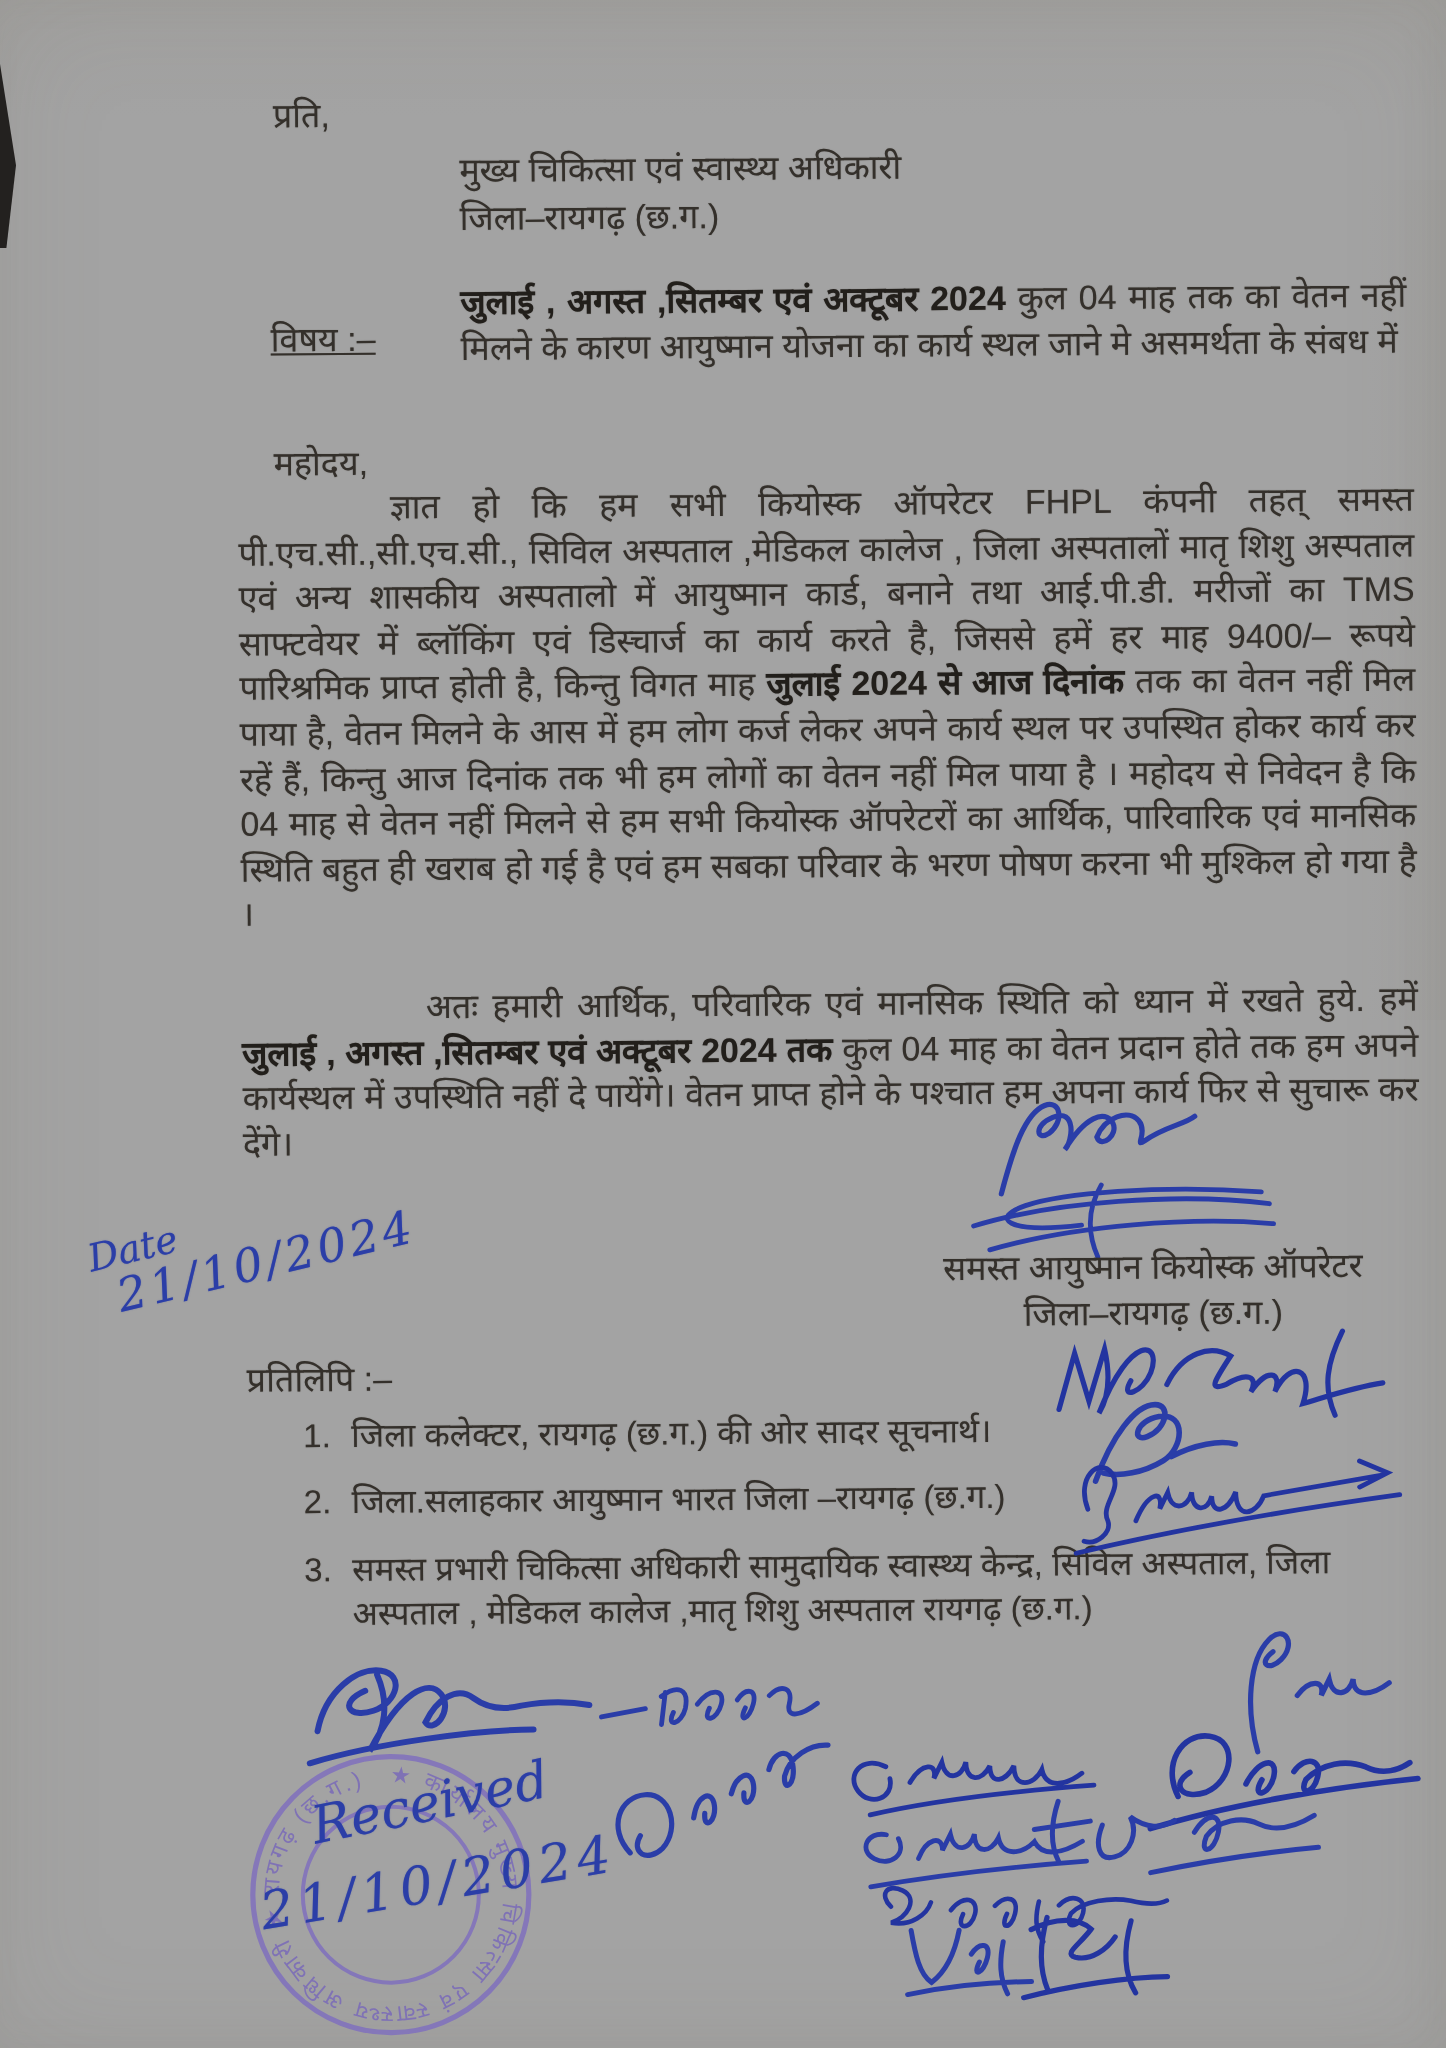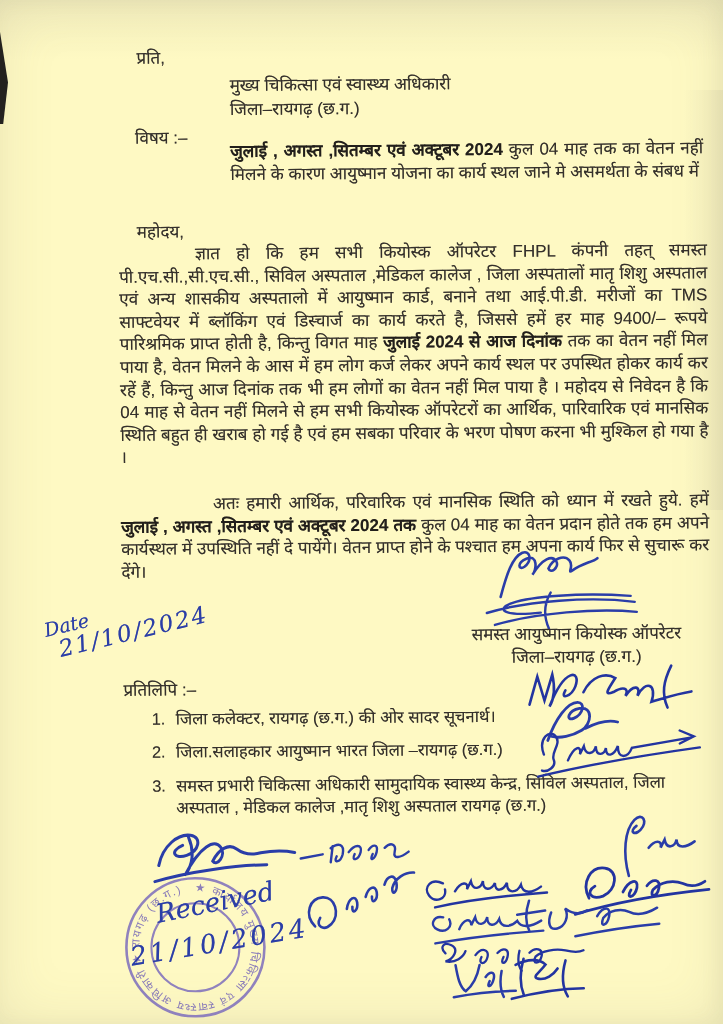--- a/index.html
+++ b/index.html
@@ -3,21 +3,21 @@
 <meta charset="utf-8">
 <style>
   html,body{margin:0;padding:0;}
   body{
     width:723px;height:1024px;position:relative;overflow:hidden;
     background:#dcdad6;
     font-family:"Liberation Sans","DejaVu Sans",sans-serif;
   }
   .page{
     position:absolute;left:0;top:0;width:723px;height:1024px;
-    background:#fef9c3;
+    background:#a3a3a3;
     box-shadow:inset 0 0 55px rgba(125,118,106,.14), inset -6px 0 18px rgba(120,115,105,.08);
   }
   .shade{position:absolute;pointer-events:none;}
   .shade-top{left:0;top:0;width:723px;height:60px;
     background:linear-gradient(180deg,rgba(150,145,135,.10),rgba(150,145,135,0));}
   .shade-right{right:0;top:90px;width:40px;height:420px;
     background:linear-gradient(270deg,rgba(140,135,125,.10),rgba(140,135,125,0));}
   .corner-tl{position:absolute;left:0;top:32px;width:8px;height:92px;background:#23211f;
     clip-path:polygon(0 0,100% 55%,40% 100%,0 100%);}
   .content{position:absolute;left:0;top:0;width:723px;height:1024px;transform:rotate(-0.45deg);}
@@ -26,21 +26,21 @@
     text-shadow:0 0 .5px rgba(70,64,58,.5);
     white-space:nowrap;
   }
   .wrap{white-space:normal;}
   .just{text-align:justify;}
   .b, .t b, span.b{font-weight:700;color:#221f1b;}
   
   .prati{left:140px;top:46px;}
   .addr1{left:233px;top:74px;}
   .addr2{left:233px;top:98px;}
-  .vishay{left:138px;top:126px;}
+  .vishay{left:138px;top:158px;text-decoration:underline;}
   .subject{left:233px;top:140px;width:473px;}
   .mahoday{left:139px;top:220px;}
   .para1{left:121px;top:242px;width:588px;text-indent:76px;}
   .para2{left:121px;top:492px;width:588px;text-indent:92px;}
   
   .signer{left:428px;top:625px;width:295px;text-align:center;}
   .signer .l2{display:block;}
   
   .copylabel{left:122px;top:678px;}
   .copies{left:150px;top:706px;width:560px;}

